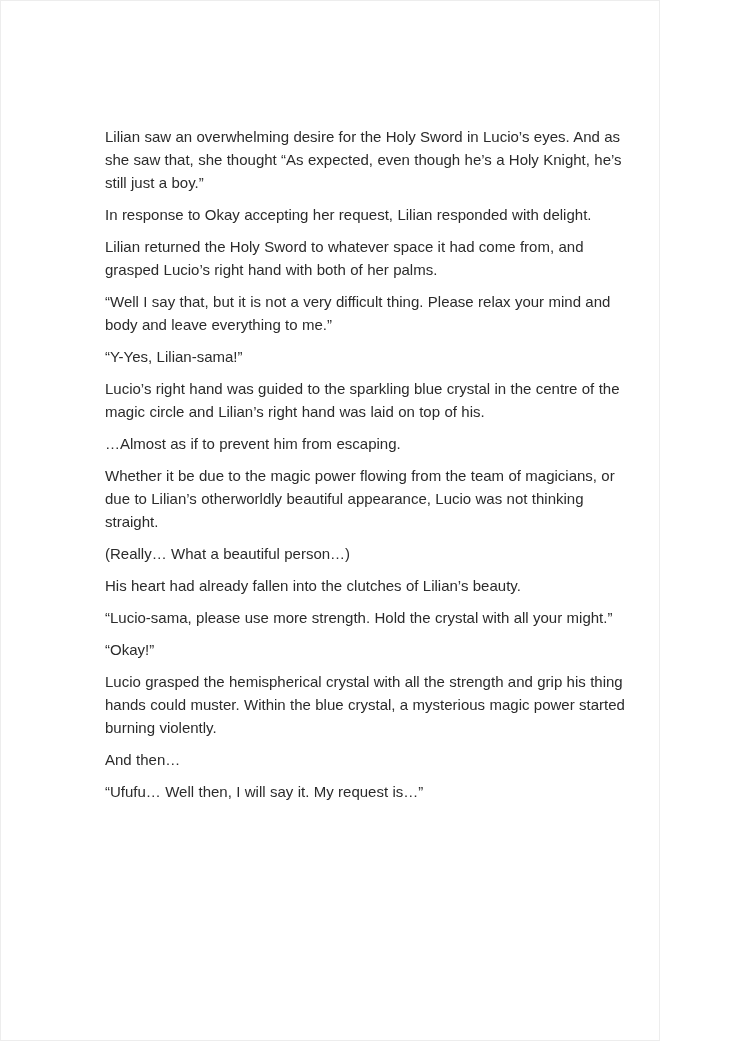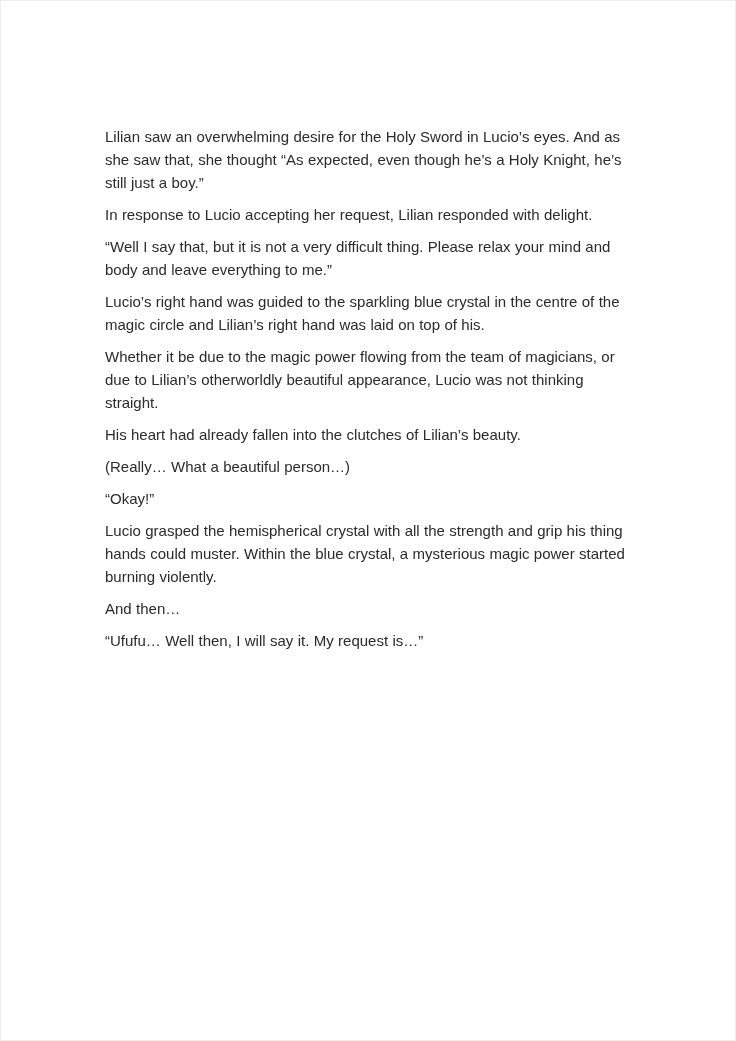--- a/index.html
+++ b/index.html
@@ -8,21 +8,21 @@
     background: #ffffff;
   }
   body {
     width: 736px;
     height: 1041px;
     font-family: "Liberation Sans", sans-serif;
     overflow: hidden;
   }
   .page {
     position: relative;
-    width: 736px;
+    width: 660px;
     height: 1041px;
     box-sizing: border-box;
     background: #ffffff;
     border: 1px solid #ededed;
   }
   .text-block {
     position: absolute;
     top: 124px;
     left: 104px;
     width: 528px;
@@ -35,24 +35,28 @@
     text-align: left;
     word-spacing: 0.2px;
   }
 </style>
 </head>
 <body>
 
 <main class="page">
   <div class="text-block">
       <p>Lilian saw an overwhelming desire for the Holy Sword in Lucio’s eyes. And as she saw that, she thought “As expected, even though he’s a Holy Knight, he’s still just a boy.”</p>
-      <p>In response to Lucio accepting her request, Lilian responded with delight.</p>
+      <p>In response to Okay accepting her request, Lilian responded with delight.</p>
+      <p>Lilian returned the Holy Sword to whatever space it had come from, and grasped Lucio’s right hand with both of her palms.</p>
       <p>“Well I say that, but it is not a very difficult thing. Please relax your mind and body and leave everything to me.”</p>
+      <p>“Y-Yes, Lilian-sama!”</p>
       <p>Lucio’s right hand was guided to the sparkling blue crystal in the centre of the magic circle and Lilian’s right hand was laid on top of his.</p>
+      <p>…Almost as if to prevent him from escaping.</p>
       <p>Whether it be due to the magic power flowing from the team of magicians, or due to Lilian’s otherworldly beautiful appearance, Lucio was not thinking straight.</p>
+      <p>(Really… What a beautiful person…)</p>
       <p>His heart had already fallen into the clutches of Lilian’s beauty.</p>
-      <p>(Really… What a beautiful person…)</p>
+      <p>“Lucio-sama, please use more strength. Hold the crystal with all your might.”</p>
       <p>“Okay!”</p>
       <p>Lucio grasped the hemispherical crystal with all the strength and grip his thing hands could muster. Within the blue crystal, a mysterious magic power started burning violently.</p>
       <p>And then…</p>
       <p>“Ufufu… Well then, I will say it. My request is…”</p>
     </div>
 </main>
 
 </body></html>

